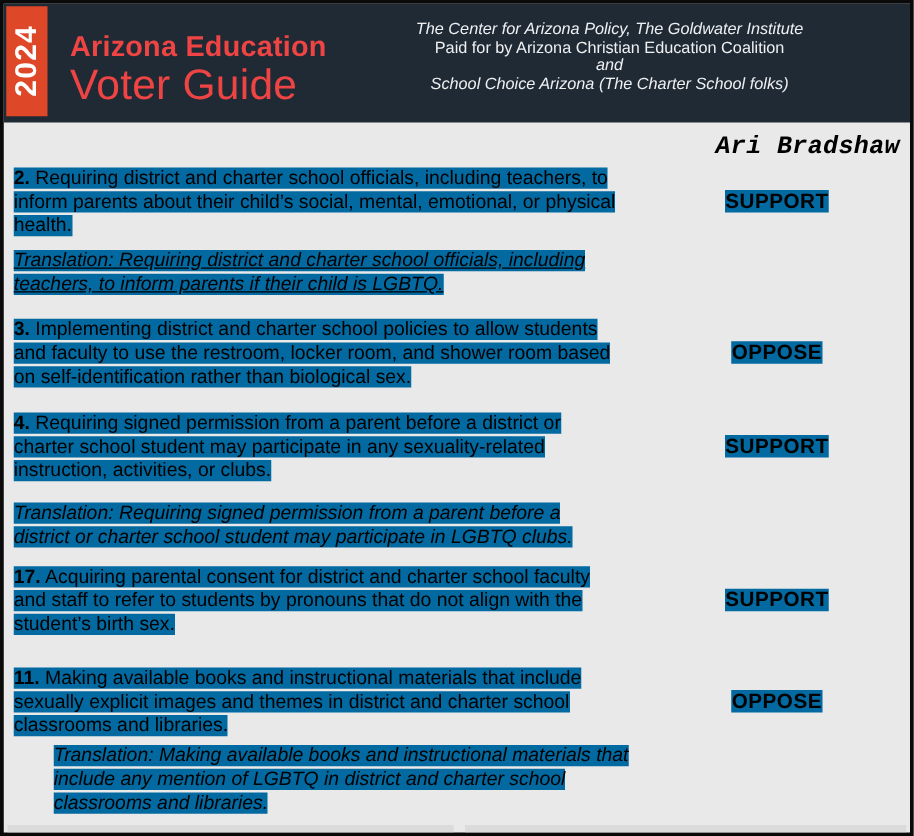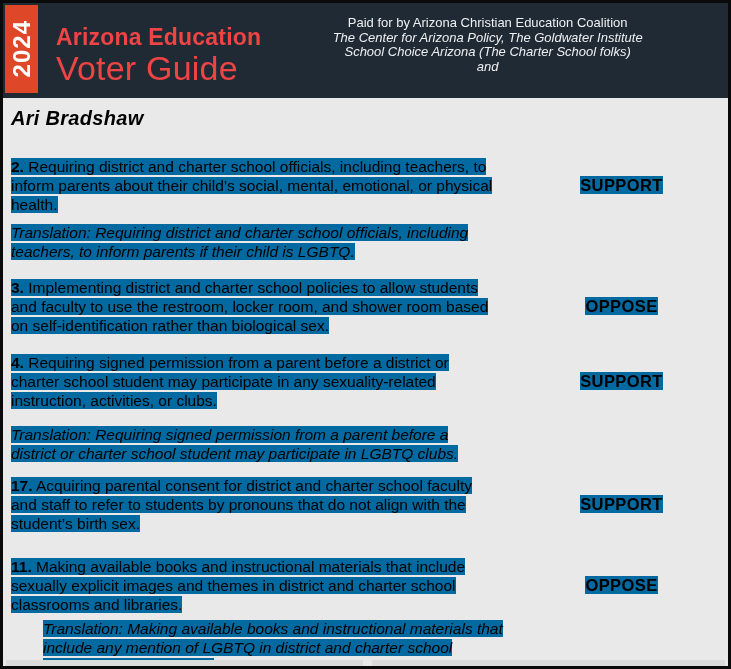--- a/index.html
+++ b/index.html
@@ -67,27 +67,28 @@
     font-size: 13px;
     line-height: 14.5px;
   }
   .paid-line.italic { font-style: italic; }
 
   
   .body {
     padding: 10px 8px 0 8px;
   }
   .candidate-name {
-    text-align: left;
+    text-align: right;
     font-size: 20px;
     font-weight: bold;
     font-style: italic;
     line-height: 20px;
-    margin-bottom: 29px;
+    margin-bottom: 5px;
     letter-spacing: 0.3px;
+    font-family: Liberation Mono, monospace;
   }
 
   .qrow {
     display: flex;
     align-items: center;
   }
   .qrow .statement {
     flex: 0 0 542px;
     font-size: 15.5px;
     line-height: 19px;
@@ -107,21 +108,21 @@
     letter-spacing: 0.4px;
   }
 
   .translation {
     font-size: 15.5px;
     line-height: 19px;
     font-style: italic;
     max-width: 545px;
   }
 
-  .mt-t2  { margin-top: 9px; }
+  .mt-t2  { margin-top: 9px; text-decoration: underline; }
   .mt-i3  { margin-top: 17px; }
   .mt-i4  { margin-top: 18px; }
   .mt-t4  { margin-top: 15px; }
   .mt-i10 { margin-top: 13px; }
   .mt-i11 { margin-top: 24px; }
   .mt-t11 { margin-top: 5px; margin-left: 32px; }
 
   
   .bottom-strip {
     position: absolute;
@@ -139,24 +140,24 @@
 
   <div class="header">
     <div class="year-box">
       <span class="year-text">2024</span>
     </div>
     <div class="title-block">
       <div class="title-1">Arizona Education</div>
       <div class="title-2">Voter Guide</div>
     </div>
     <div class="paid-block">
+      <div class="paid-line italic">The Center for Arizona Policy, The Goldwater Institute</div>
       <div class="paid-line">Paid for by Arizona Christian Education Coalition</div>
-      <div class="paid-line italic">The Center for Arizona Policy, The Goldwater Institute</div>
+      <div class="paid-line italic">and</div>
       <div class="paid-line italic">School Choice Arizona (The Charter School folks)</div>
-      <div class="paid-line italic">and</div>
     </div>
   </div>
 
   <div class="body">
     <div class="candidate-name">Ari Bradshaw</div>
 
     <div class="qrow">
       <p class="statement"><span class="hl"><span class="num">2.</span> <span class="pre">Requiring district and charter school officials, including teachers, to
 inform parents about their child’s social, mental, emotional, or physical
 health.</span></span></p>

